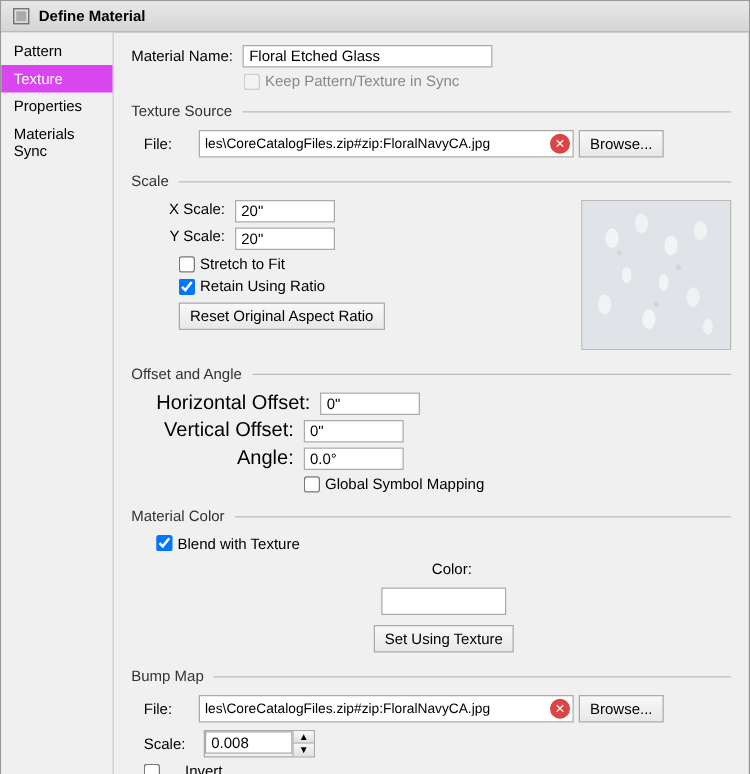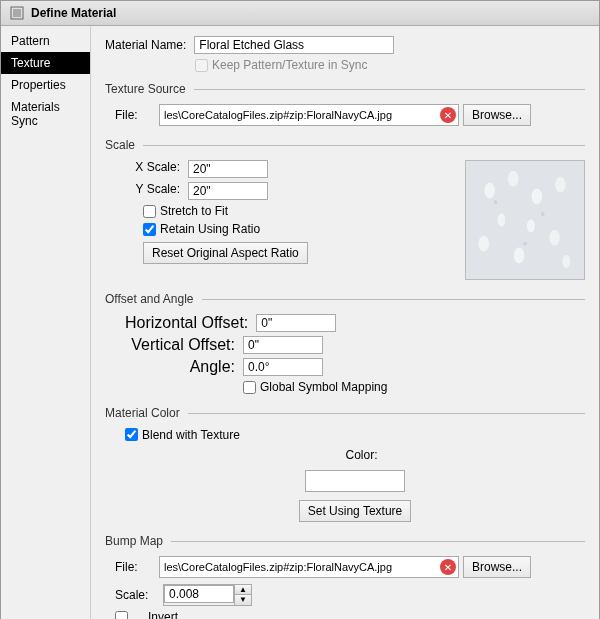--- a/index.html
+++ b/index.html
@@ -43,21 +43,21 @@
       background: #f0f0f0;
       border-right: 1px solid #ccc;
       padding: 4px 0;
     }
     .sidebar-item {
       padding: 4px 10px;
       cursor: pointer;
       font-size: 12px;
     }
     .sidebar-item.active {
-      background: #000000;
+      background: #d946ef;
       color: white;
     }
     .main {
       flex: 1;
       padding: 10px 14px;
       overflow-y: auto;
     }
     .material-name-row {
       display: flex;
       align-items: center;

